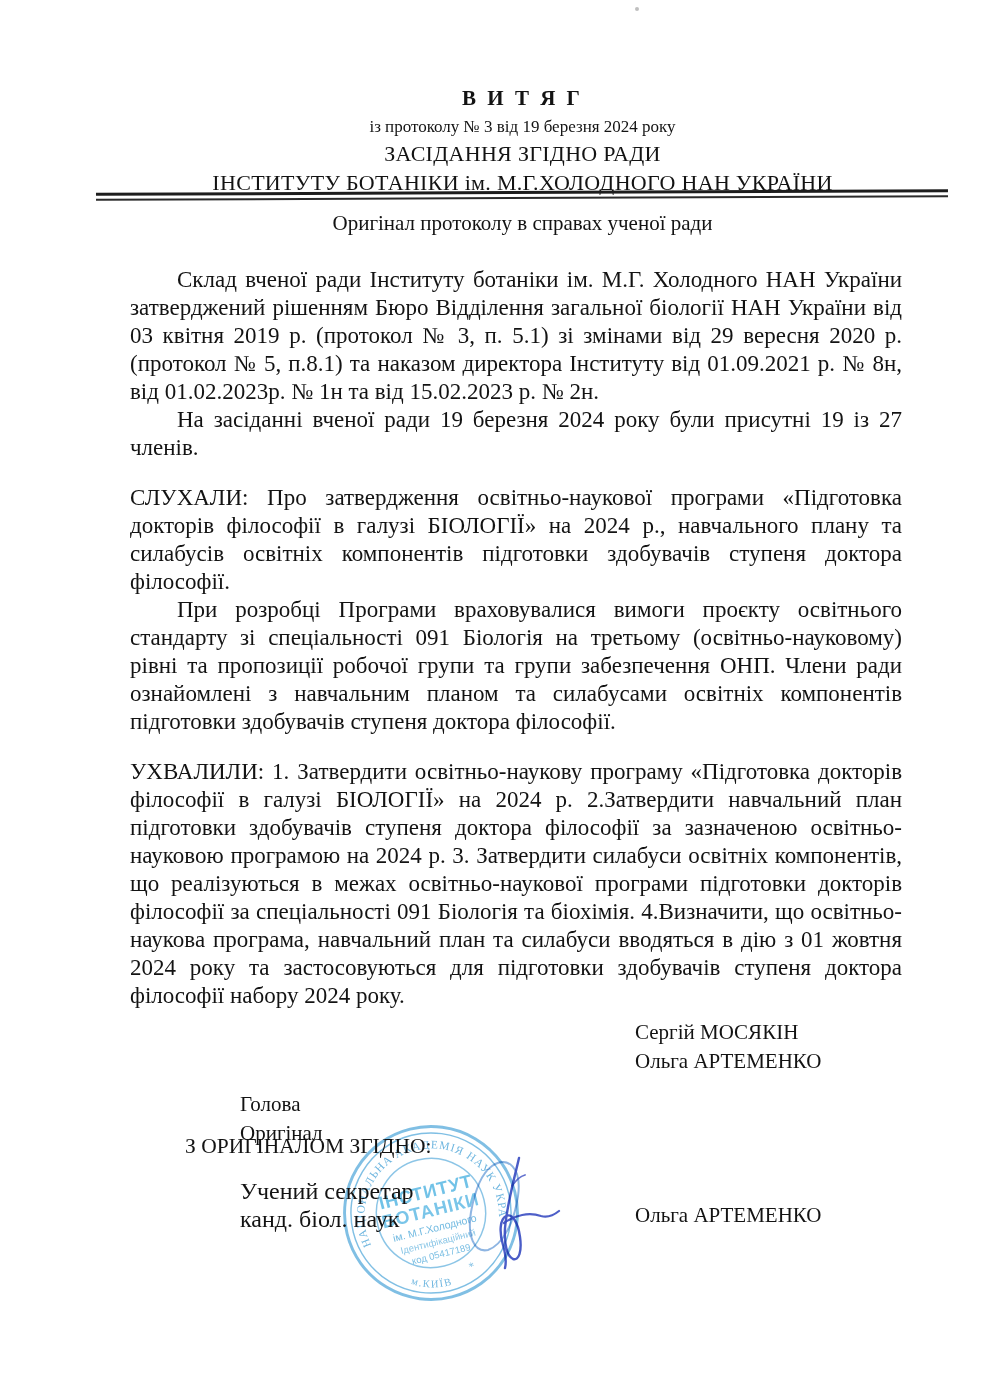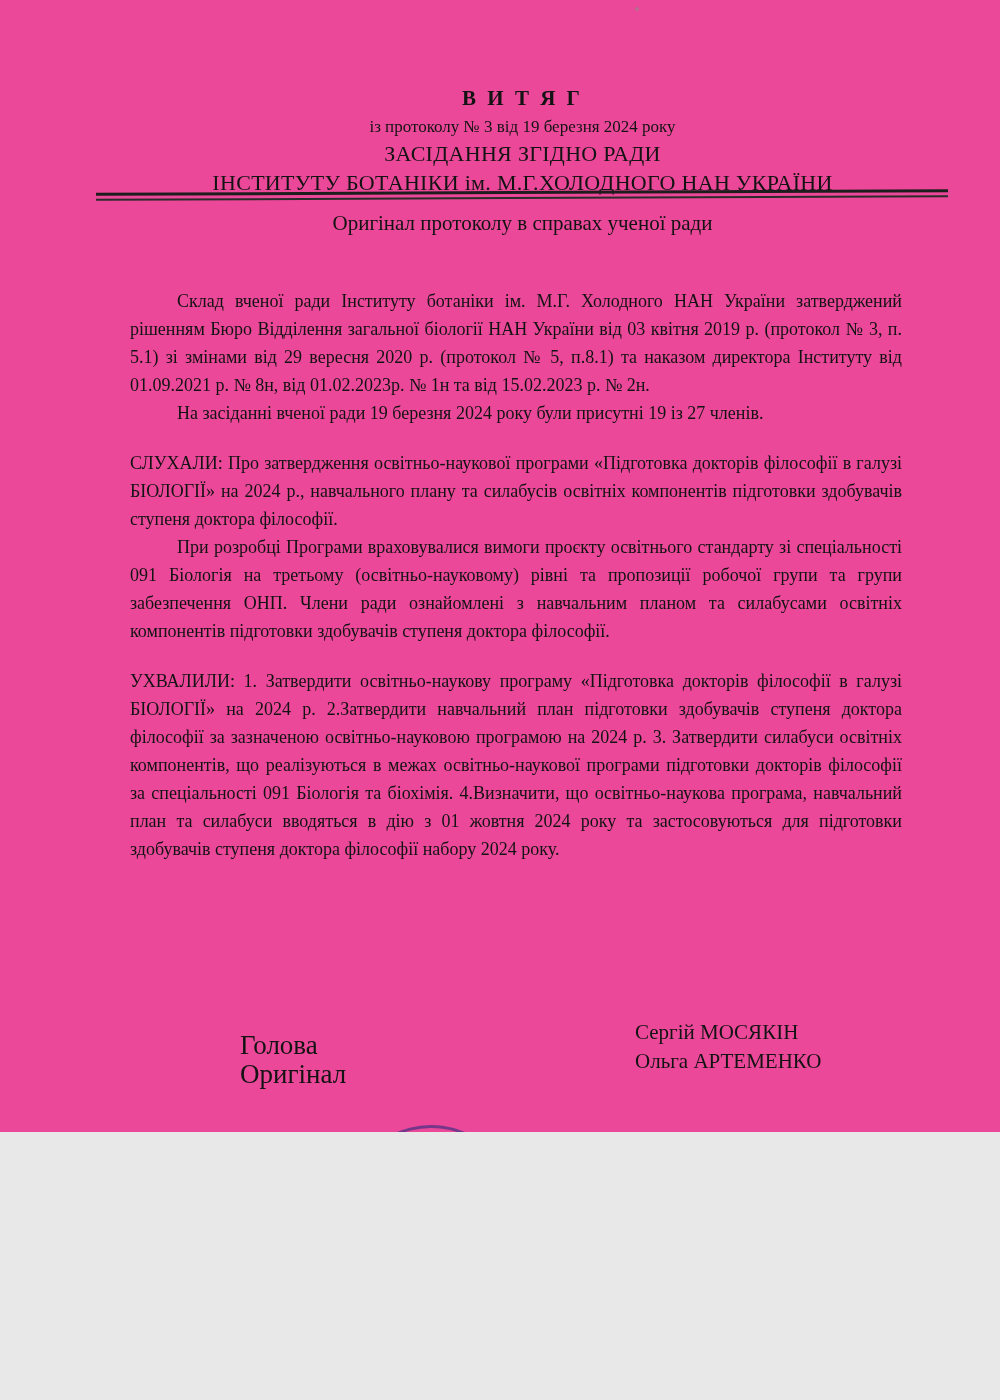--- a/index.html
+++ b/index.html
@@ -1,38 +1,38 @@
 <!DOCTYPE html>
 <html><head>
 <meta charset="utf-8">
 <style>
   html,body{margin:0;padding:0;background:#e8e8e8;}
   .page{
-    position:relative;width:1000px;height:1132px;margin:0 auto;
-    background:#ec4899;overflow:hidden;
+    position:relative;width:1000px;height:1400px;margin:0 auto;
+    background:#ffffff;overflow:hidden;
     font-family:"Liberation Serif","DejaVu Serif",serif;color:#131313;
   }
   
   .header{position:absolute;left:100px;right:55px;top:86px;text-align:center;}
   .hdr-title{font-weight:bold;font-size:21px;letter-spacing:3px;margin-bottom:6px;}
   .hdr-sub{font-size:17px;margin-bottom:4px;}
   .hdr-org{font-size:22px;margin-bottom:3px;letter-spacing:.3px;}
   
   .rule{position:absolute;left:96px;width:852px;top:191px;transform:rotate(-0.25deg);}
   .rule-top{height:3px;background:#1d1d1d;margin-bottom:3px;}
   .rule-bottom{height:2px;background:#2a2a2a;}
   .orig-note{position:absolute;left:100px;right:55px;top:211px;text-align:center;font-size:21px;}
   
   .body-text{position:absolute;left:130px;width:772px;top:266px;
-    font-size:18px;line-height:28px;text-align:justify;margin-top:21px;}
+    font-size:23px;line-height:28px;text-align:justify;}
   .body-text p{margin:0;text-indent:47px;}
   .body-text p.noindent{text-indent:0;}
   .gap{height:22px;}
   
-  .sig-labels{position:absolute;left:240px;top:1031px;font-size:27px;line-height:29px;}
+  .sig-labels{position:absolute;left:240px;top:1090px;font-size:21px;line-height:29px;}
   .sig-names{position:absolute;left:635px;top:1018px;font-size:21px;line-height:29px;}
   .sig-labels div,.sig-names div{white-space:nowrap;}
   
   .cert-heading{position:absolute;left:185px;top:1134px;font-size:21.5px;z-index:2;}
   .cert-position{position:absolute;left:240px;top:1177px;font-size:24px;line-height:28px;z-index:2;}
   .cert-name{position:absolute;left:635px;top:1203px;font-size:21px;z-index:2;white-space:nowrap;}
   
   .stamp{position:absolute;left:340px;top:1122px;width:182px;height:182px;
     z-index:1;opacity:.92;mix-blend-mode:multiply;}
   .ink{position:absolute;left:452px;top:1152px;width:112px;height:124px;z-index:3;

